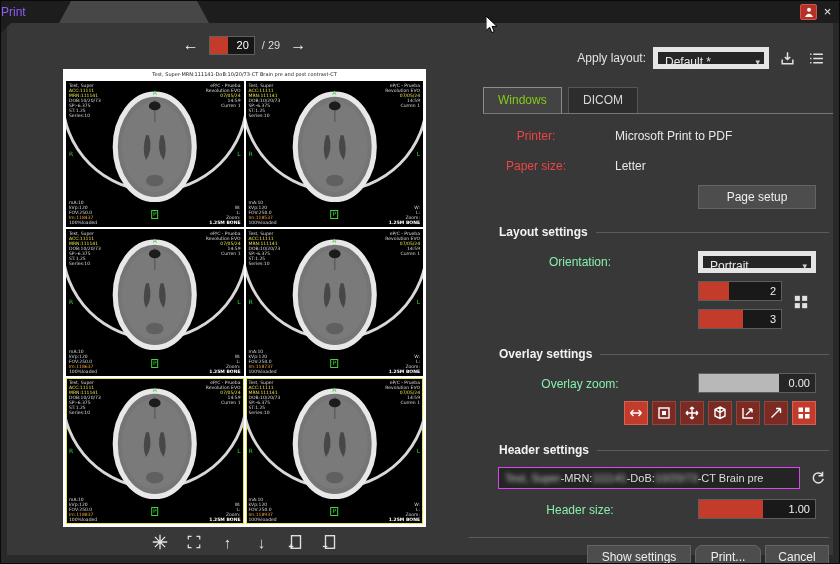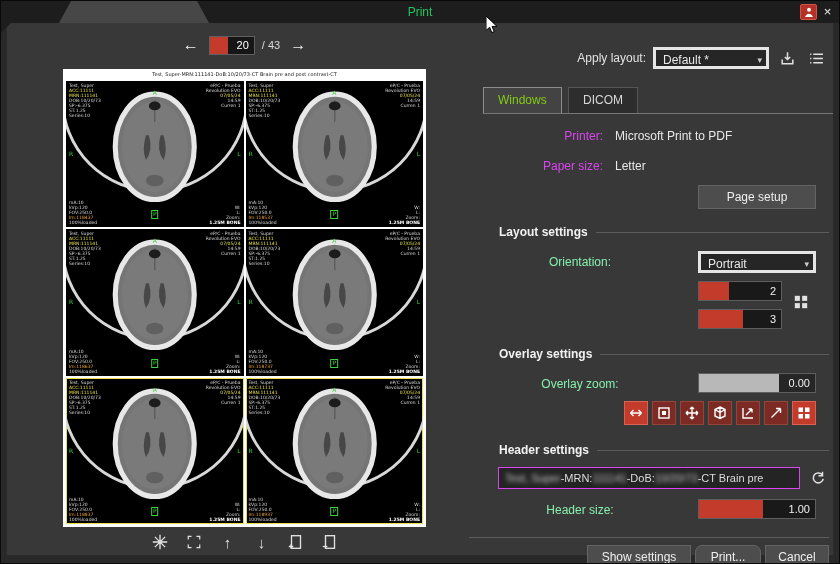--- a/index.html
+++ b/index.html
@@ -4,22 +4,22 @@
 <style>
   * { box-sizing: border-box; margin: 0; padding: 0; }
   html,body { background:#1a1a1a; font-family:"Liberation Sans",sans-serif; }
   .window { position:relative; width:840px; height:564px; background:#292929; border:1px solid #090909; overflow:hidden; }
   .content-bg { position:absolute; left:6px; top:22px; right:6px; bottom:8px; background:#383838; }
 
   
   .titlebar { position:absolute; top:0; left:0; right:0; height:22px; background:#1d1d1d; }
   .titlebar-tab { position:absolute; left:58px; top:0; width:150px; height:22px; background:#474747;
                   clip-path:polygon(12px 0, calc(100% - 12px) 0, 100% 100%, 0 100%); }
-  .title { position:absolute; left:0; right:0; top:0; height:22px; line-height:22px; text-align:center;
-           color:#22c55e; font-size:12px; }
+  .title { position:absolute; left:0; right:0; top:0; height:22px; line-height:22px; 
+           color:#8b5cf6; font-size:12px; }
   .tb-red { position:absolute; right:22px; top:3px; width:17px; height:16px; background:#b53128; border:1px solid #d0564a;
             border-radius:2px; display:flex; align-items:center; justify-content:center; cursor:pointer; }
   .tb-close { position:absolute; right:3px; top:2px; width:17px; height:17px; background:transparent; border:none;
               color:#eee; font-size:13px; line-height:17px; text-align:center; cursor:pointer; }
   .corner-slant { position:absolute; left:0; top:22px; width:0; height:0;
                   border-top:10px solid #1d1d1d; border-right:10px solid transparent; }
 
   
   .pager { position:absolute; left:62px; top:32px; width:363px; height:24px;
            display:flex; align-items:center; justify-content:center; gap:7px; }
@@ -59,33 +59,33 @@
   .om.l { right:3px; top:50%; transform:translateY(-50%); }
 
   .ptools { position:absolute; left:62px; top:530px; width:363px; display:flex; justify-content:center; gap:10px; }
   .tool-btn { width:24px; height:22px; background:transparent; border:none; cursor:pointer;
               display:flex; align-items:center; justify-content:center; }
   .tool-btn svg { stroke:#e2e2e2; fill:none; stroke-width:1.5; }
 
   
   .right { position:absolute; left:468px; top:38px; width:364px; height:534px; color:#e2e2e2; font-size:12px;text-decoration:underline; }
   .apply-row { position:absolute; top:8px; right:6px; display:flex; align-items:center; gap:7px; }
-  .select { position:relative; width:116px; height:22px; background:#262626; border:3px solid #e5e5e5;
+  .select { position:relative; width:116px; height:22px; background:#262626; border:5px solid #e5e5e5;
             color:#e8e8e8; font-size:12px; line-height:20px; padding:0 16px 0 7px; cursor:pointer; white-space:nowrap; }
   .select .chev { position:absolute; right:4px; top:0; line-height:20px; font-size:9px; color:#cfcfcf; }
   .icon-btn { width:22px; height:22px; background:transparent; border:none; cursor:pointer;
               display:flex; align-items:center; justify-content:center; }
   .icon-btn svg { stroke:#e2e2e2; fill:none; stroke-width:1.4; }
 
   .tabs { position:absolute; top:48px; left:14px; right:0; height:27px; border-bottom:1px solid #777; }
   .tab { display:inline-block; height:26px; padding:5px 14px 0 14px; font-size:12px; color:#d8d8d8;
          border:1px solid #565656; border-bottom:none; background:#2d2d2d; margin-right:3px; cursor:pointer; }
   .tab.active { background:#434343; border-color:#8d8d8d; color:#84cc16; }
 
-  .flabel { position:absolute; left:0; width:134px; text-align:right; color:#d946ef; }
+  .flabel { position:absolute; left:0; width:134px; text-align:center; color:#ef4444; }
   .fvalue { position:absolute; left:146px; color:#e8e8e8; }
   .clabel { position:absolute; left:0; width:222px; text-align:center; color:#86efac; }
 
   .btn { background:#4d4d4d; border:1px solid #646464; color:#eeeeee; font-size:12px; cursor:pointer; }
   .section { position:absolute; left:30px; right:4px; display:flex; align-items:center; gap:8px; }
   .section .hd { color:#f2f2f2; font-weight:bold; font-size:12px; white-space:nowrap; }
   .section .rule { flex:1; border-top:1px solid #5c5c5c; height:0; }
 
   .slider { position:relative; height:20px; border:1px solid #5e5e5e; cursor:pointer; }
   .slider .val { position:absolute; right:5px; top:0; line-height:18px; font-size:11px; color:#f0f0f0; }
@@ -129,21 +129,21 @@
         <path d="M3,13.5 q5,-6.5 10,0 v1 h-10 z" fill="#fff"></path>
       </svg>
     </div>
     <button class="tb-close">×</button>
   </div>
   <div class="corner-slant"></div>
 
   <div class="pager">
     <button class="nav-btn">←</button>
     <input class="page-input" value="20" style="">
-    <span class="page-total">/ 43</span>
+    <span class="page-total">/ 29</span>
     <button class="nav-btn">→</button>
   </div>
 
   <div class="preview">
     <div class="page-title">Test, Super-MRN:111141-DoB:10/20/73-CT Brain pre and post contrast-CT</div>
     <div class="grid">
   <div class="cell">
     <svg class="ct" viewBox="0 0 120 100" preserveAspectRatio="xMidYMid meet">
       <circle class="arc" cx="60" cy="12" r="63"></circle>
       <ellipse class="skull" cx="60" cy="45" rx="27" ry="36"></ellipse>

